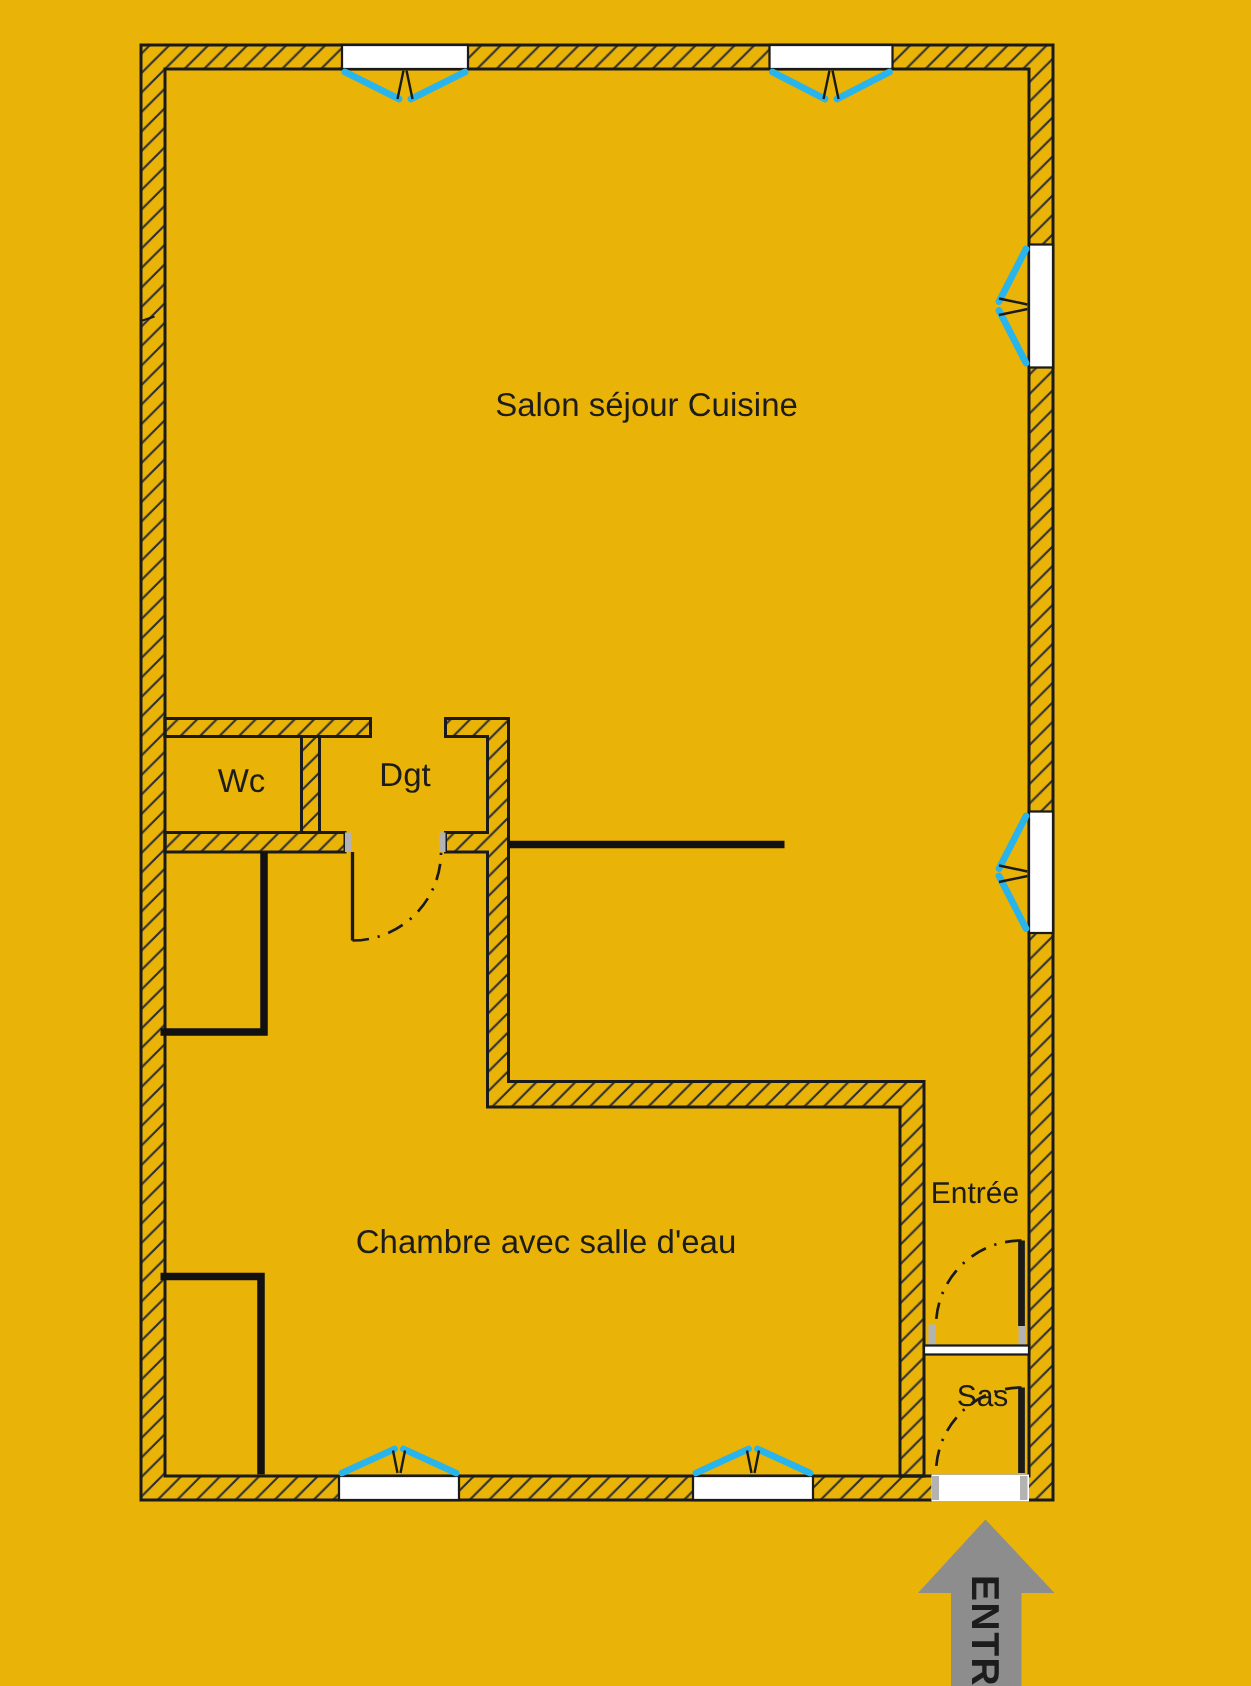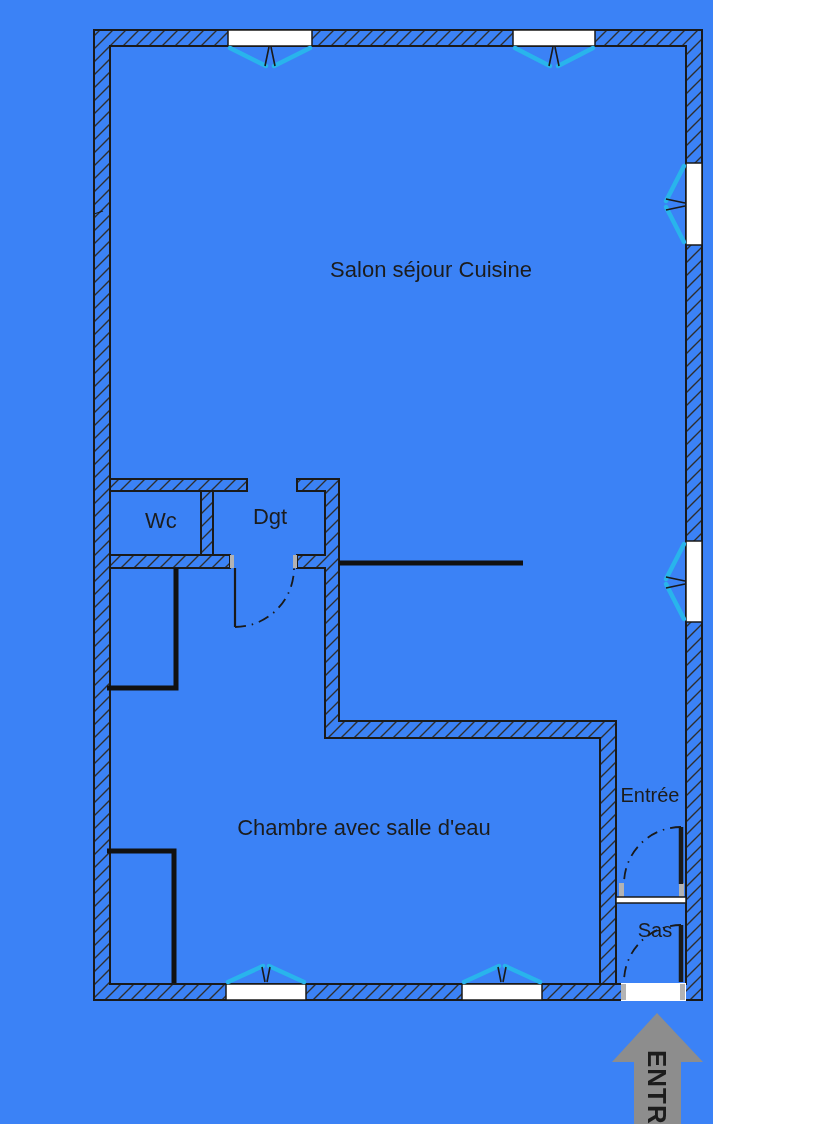--- a/index.html
+++ b/index.html
@@ -2,24 +2,24 @@
 <html><head>
 <meta charset="utf-8">
 <style>
   html, body {
     margin: 0;
     padding: 0;
     background: #ffffff;
   }
   .stage {
     position: relative;
-    width: 713px;
+    width: 834px;
     height: 1124px;
     overflow: hidden;
-    background: #3b82f6;
+    background: #eab308;
     font-family: "Liberation Sans", sans-serif;
   }
   svg { display: block; }
   text {
     font-family: "Liberation Sans", sans-serif;
     fill: #1c1c1c;
   }
   .room-label { font-size: 22px; }
   .room-label-small { font-size: 20px; }
   .arrow-label {

